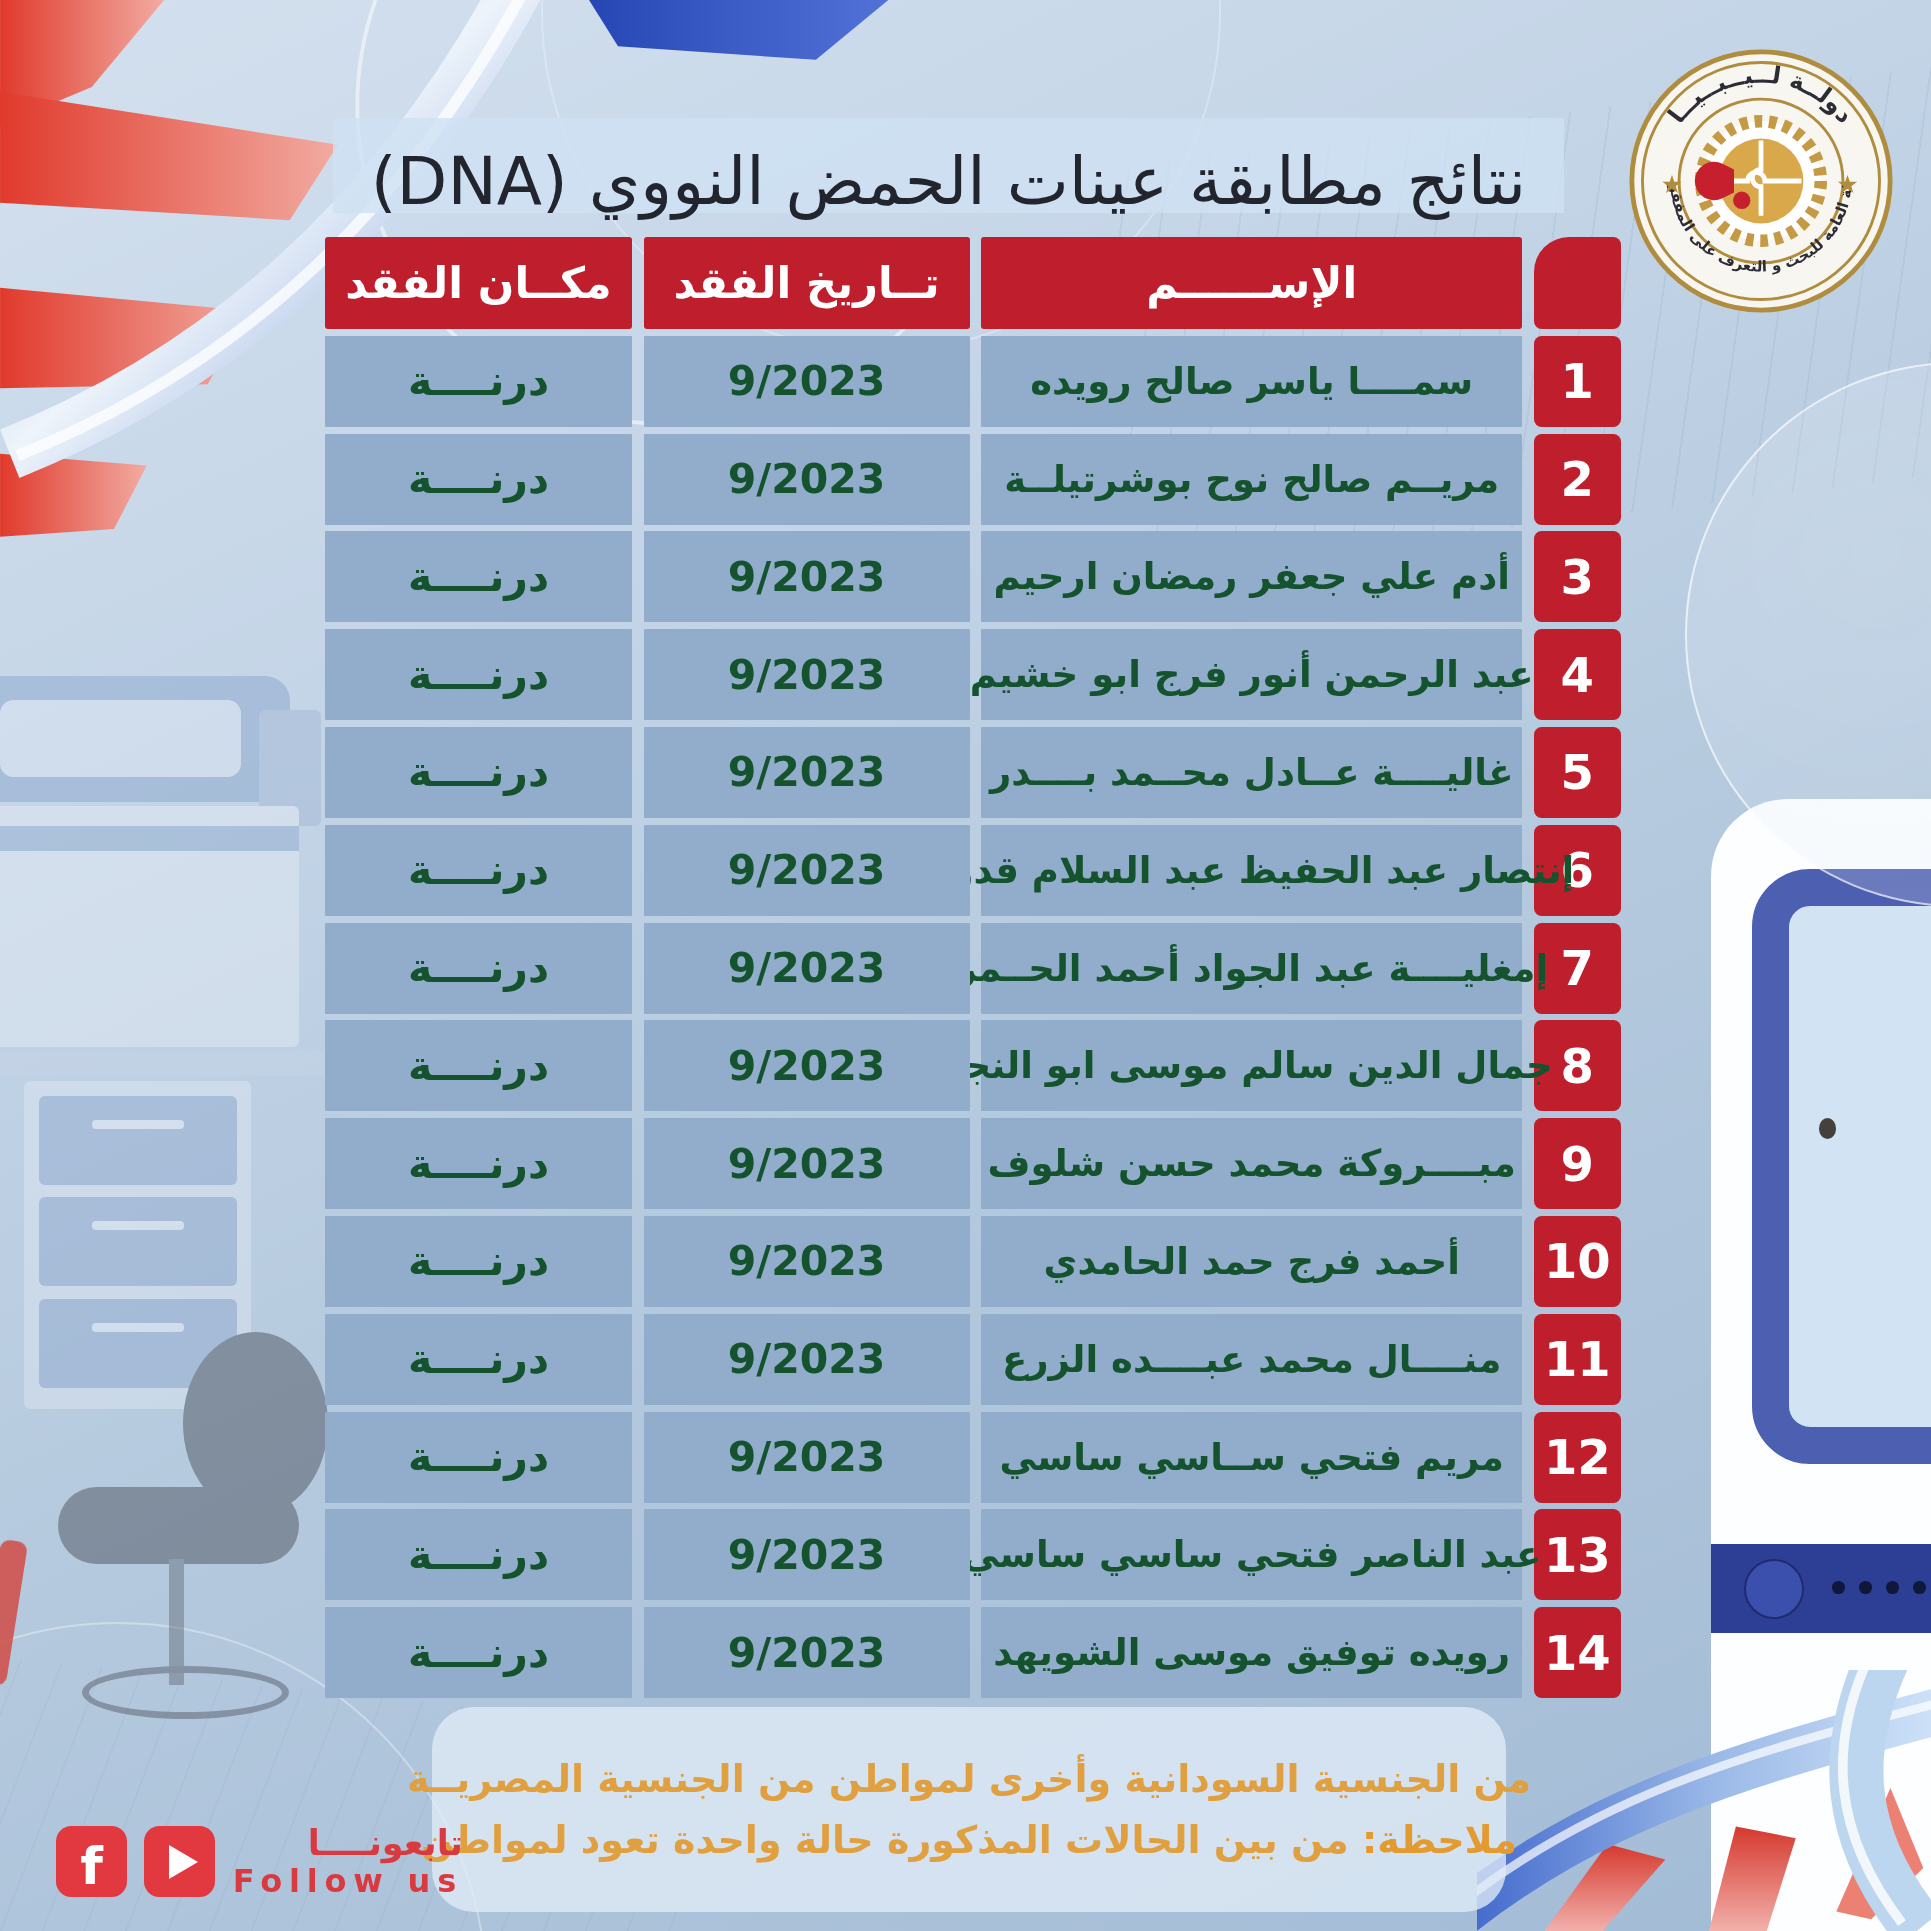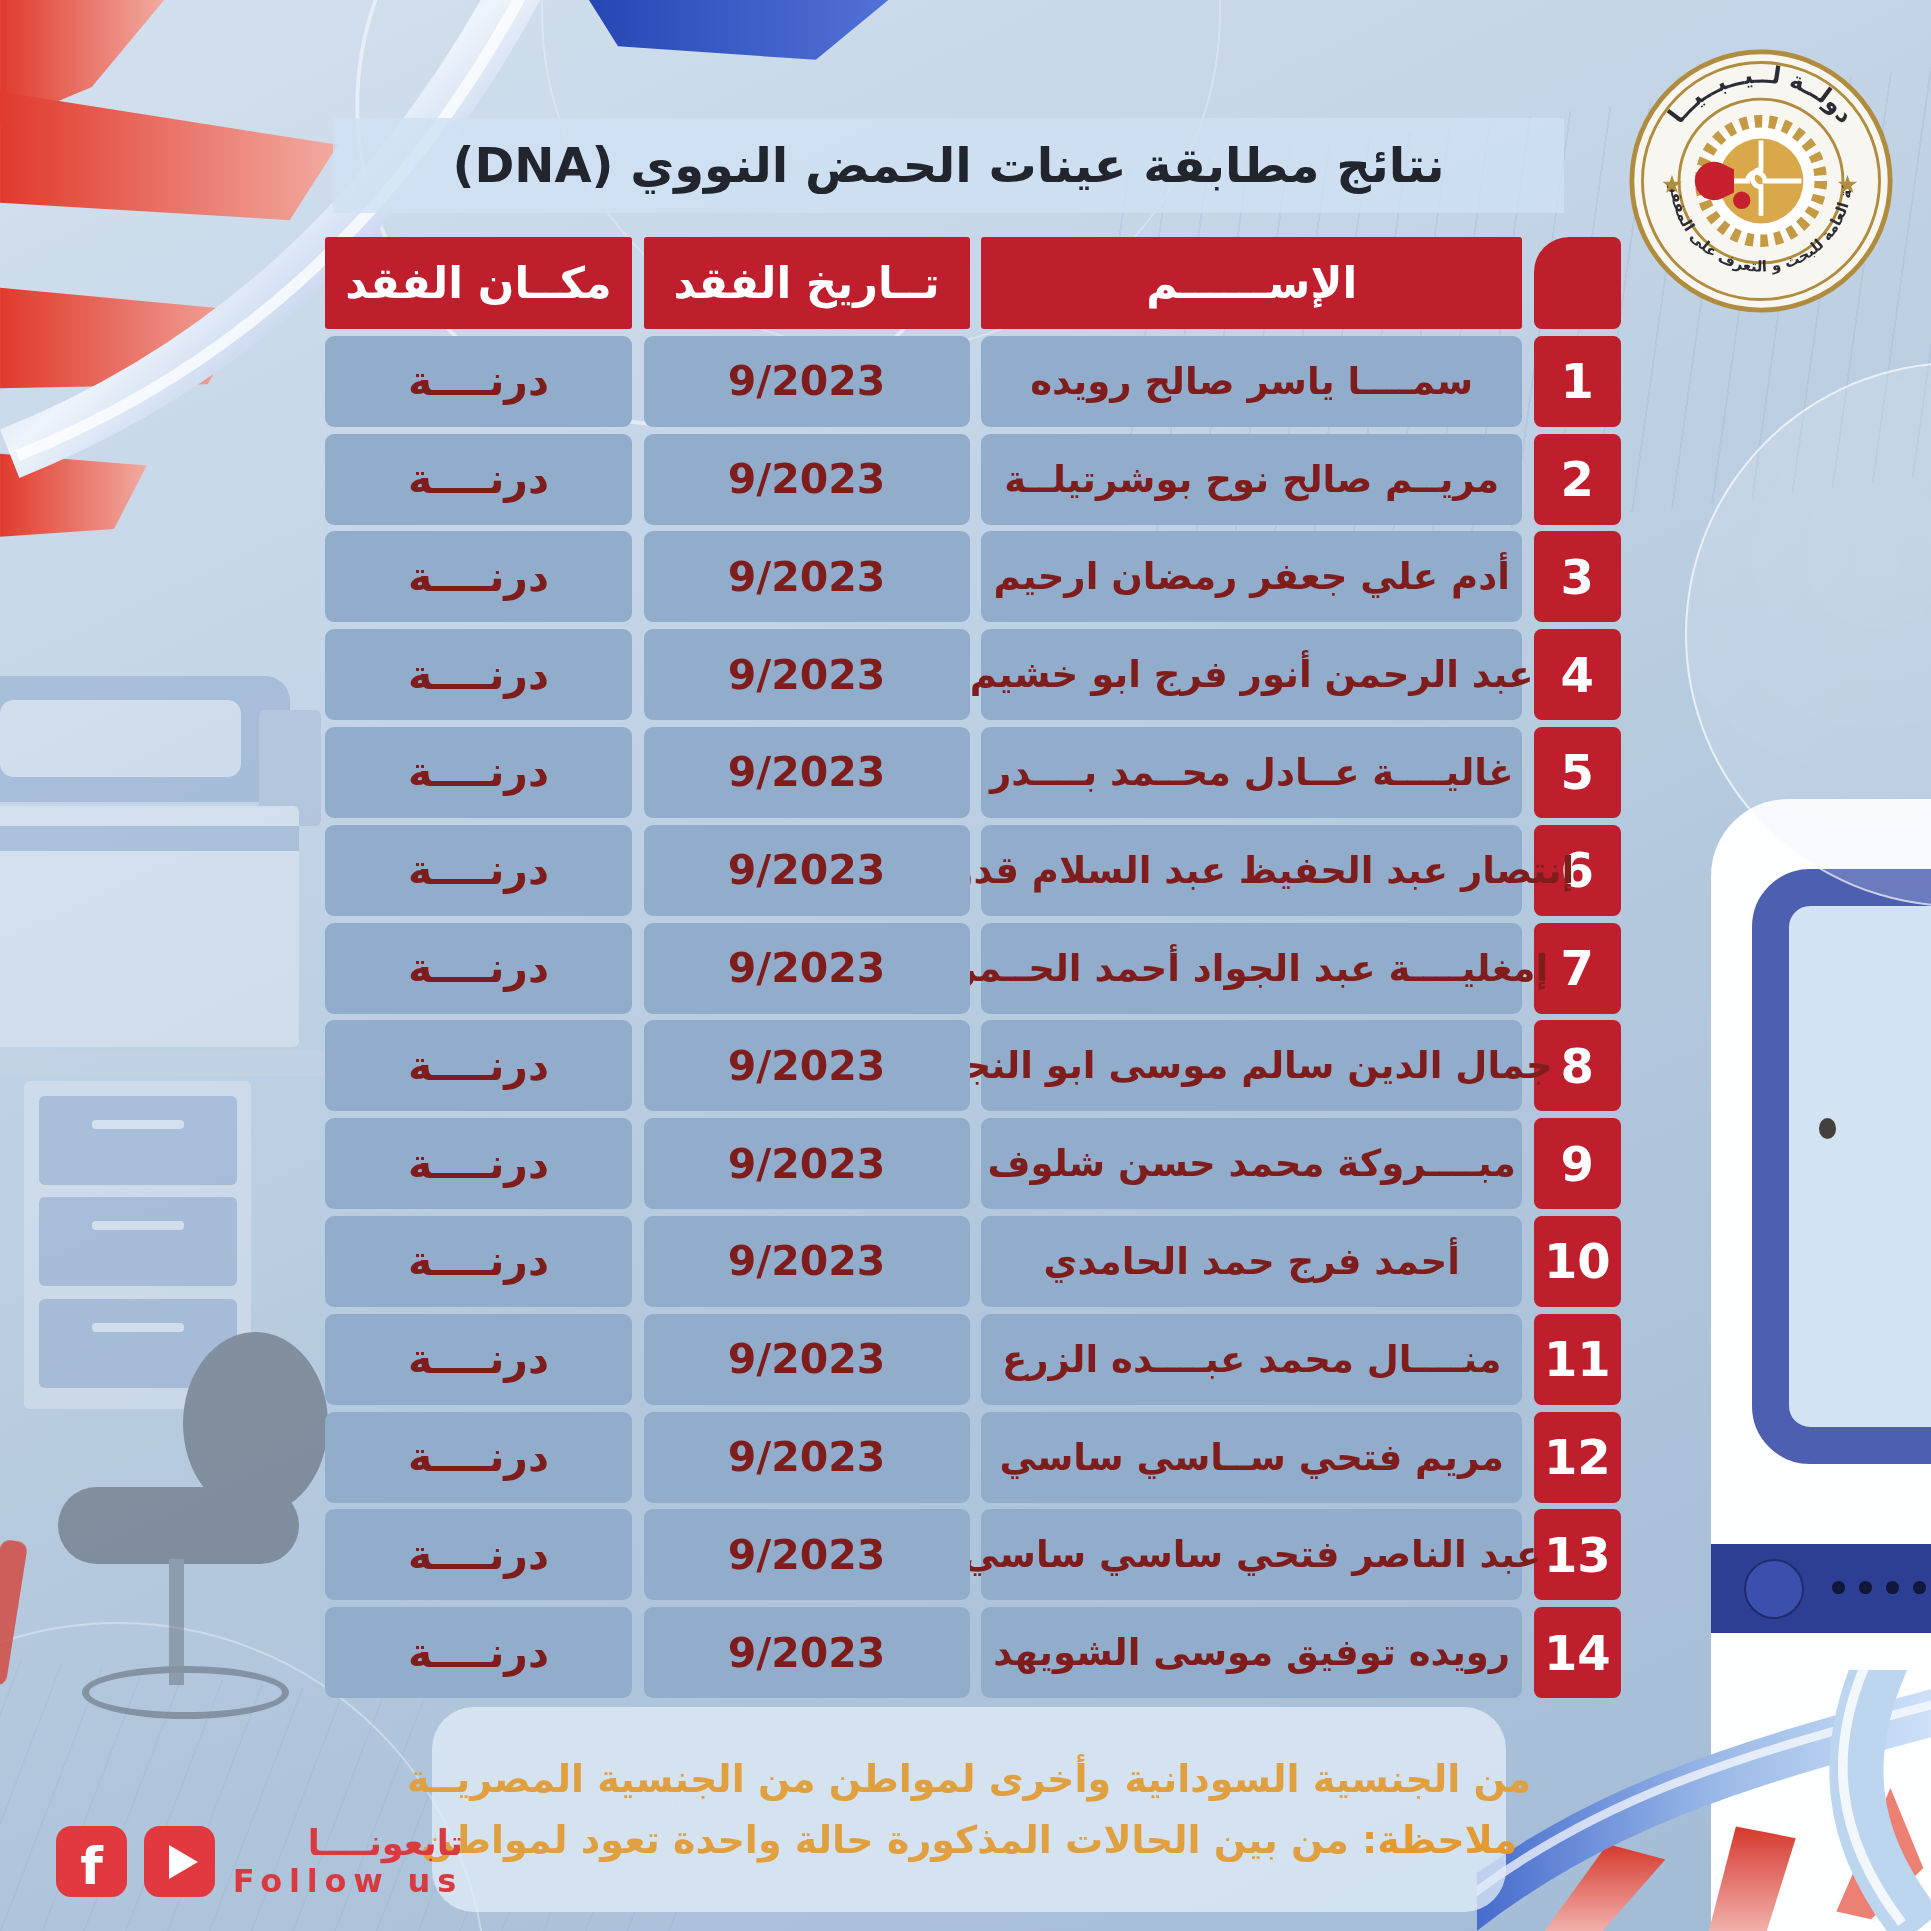--- a/index.html
+++ b/index.html
@@ -31,32 +31,32 @@
   .machine .dot{position:absolute;left:108px;top:319px;width:17.4px;height:21px;background:#44403c;border-radius:50%;}
   .machine .band{position:absolute;left:0;top:745px;width:100%;height:89px;background:#2d3e95;}
   .machine .pwr{position:absolute;left:33px;top:15.4px;width:56px;height:56px;background:#3b50ac;border:2.9px solid #202b6e;border-radius:50%;}
   .machine .bdots{position:absolute;left:121px;top:37px;display:flex;gap:14.5px;}
   .machine .bdots i{width:12.6px;height:12.6px;background:#10173b;border-radius:50%;}
   .bubble{position:absolute;left:1685px;top:362px;width:541px;height:541px;border-radius:50%;
     border:2.9px solid rgba(255,255,255,.65);
     background:radial-gradient(circle at 35% 35%,rgba(255,255,255,.18),rgba(205,222,240,.22));}
   
   .title-band{position:absolute;left:333px;top:118px;width:1231px;height:95px;background:rgba(206,225,243,.8);}
-  .title{position:absolute;left:333px;top:112px;width:1231px;height:106px;display:flex;align-items:center;justify-content:center;
-    font-size:48px;font-weight:bold;color:#22242e;direction:rtl;white-space:nowrap;}
+  .title{position:absolute;left:333px;top:128px;width:1231px;height:106px;display:flex;align-items:center;justify-content:center;
+    font-size:66px;font-weight:normal;color:#22242e;direction:rtl;white-space:nowrap;}
   
   .dnatable{position:absolute;left:325px;top:237px;display:grid;direction:rtl;
     grid-template-columns:87px 541px 326px 307px;grid-template-rows:92px;grid-auto-rows:91px;
     column-gap:11.6px;row-gap:6.8px;}
   .row{display:contents;}
   .hcell{background:#bf1f2c;color:#ffffff;font-weight:bold;font-size:43px;display:flex;align-items:center;justify-content:center;
     border-radius:3px;direction:rtl;}
   .hcell.hnum{border-radius:7.7px;border-top-left-radius:35px;} 
-  .cell{background:#92adcc;color:#7f1d1d;font-weight:bold;display:flex;align-items:center;justify-content:center;
-    border-radius:9px;direction:rtl;white-space:nowrap;}
+  .cell{background:#92adcc;color:#14532d;font-weight:bold;display:flex;align-items:center;justify-content:center;
+    border-radius:1px;direction:rtl;white-space:nowrap;}
   .c-name{font-size:37px;}
   .c-date{font-size:41px;direction:ltr;}
   .c-place{font-size:41px;}
   .c-num{background:#bf1f2c;color:#fff;font-size:48px;font-weight:bold;border-radius:7.7px;}
   
   .note{position:absolute;left:432px;top:1707px;width:1074px;height:205px;background:rgba(224,236,247,.78);border-radius:42px;
     display:flex;flex-direction:column;align-items:center;justify-content:center;gap:17.4px;direction:rtl;}
   .note .line{font-size:38px;font-weight:bold;color:#e0a03f;white-space:nowrap;}
   .note .lbl{color:#e39a2e;}
   

